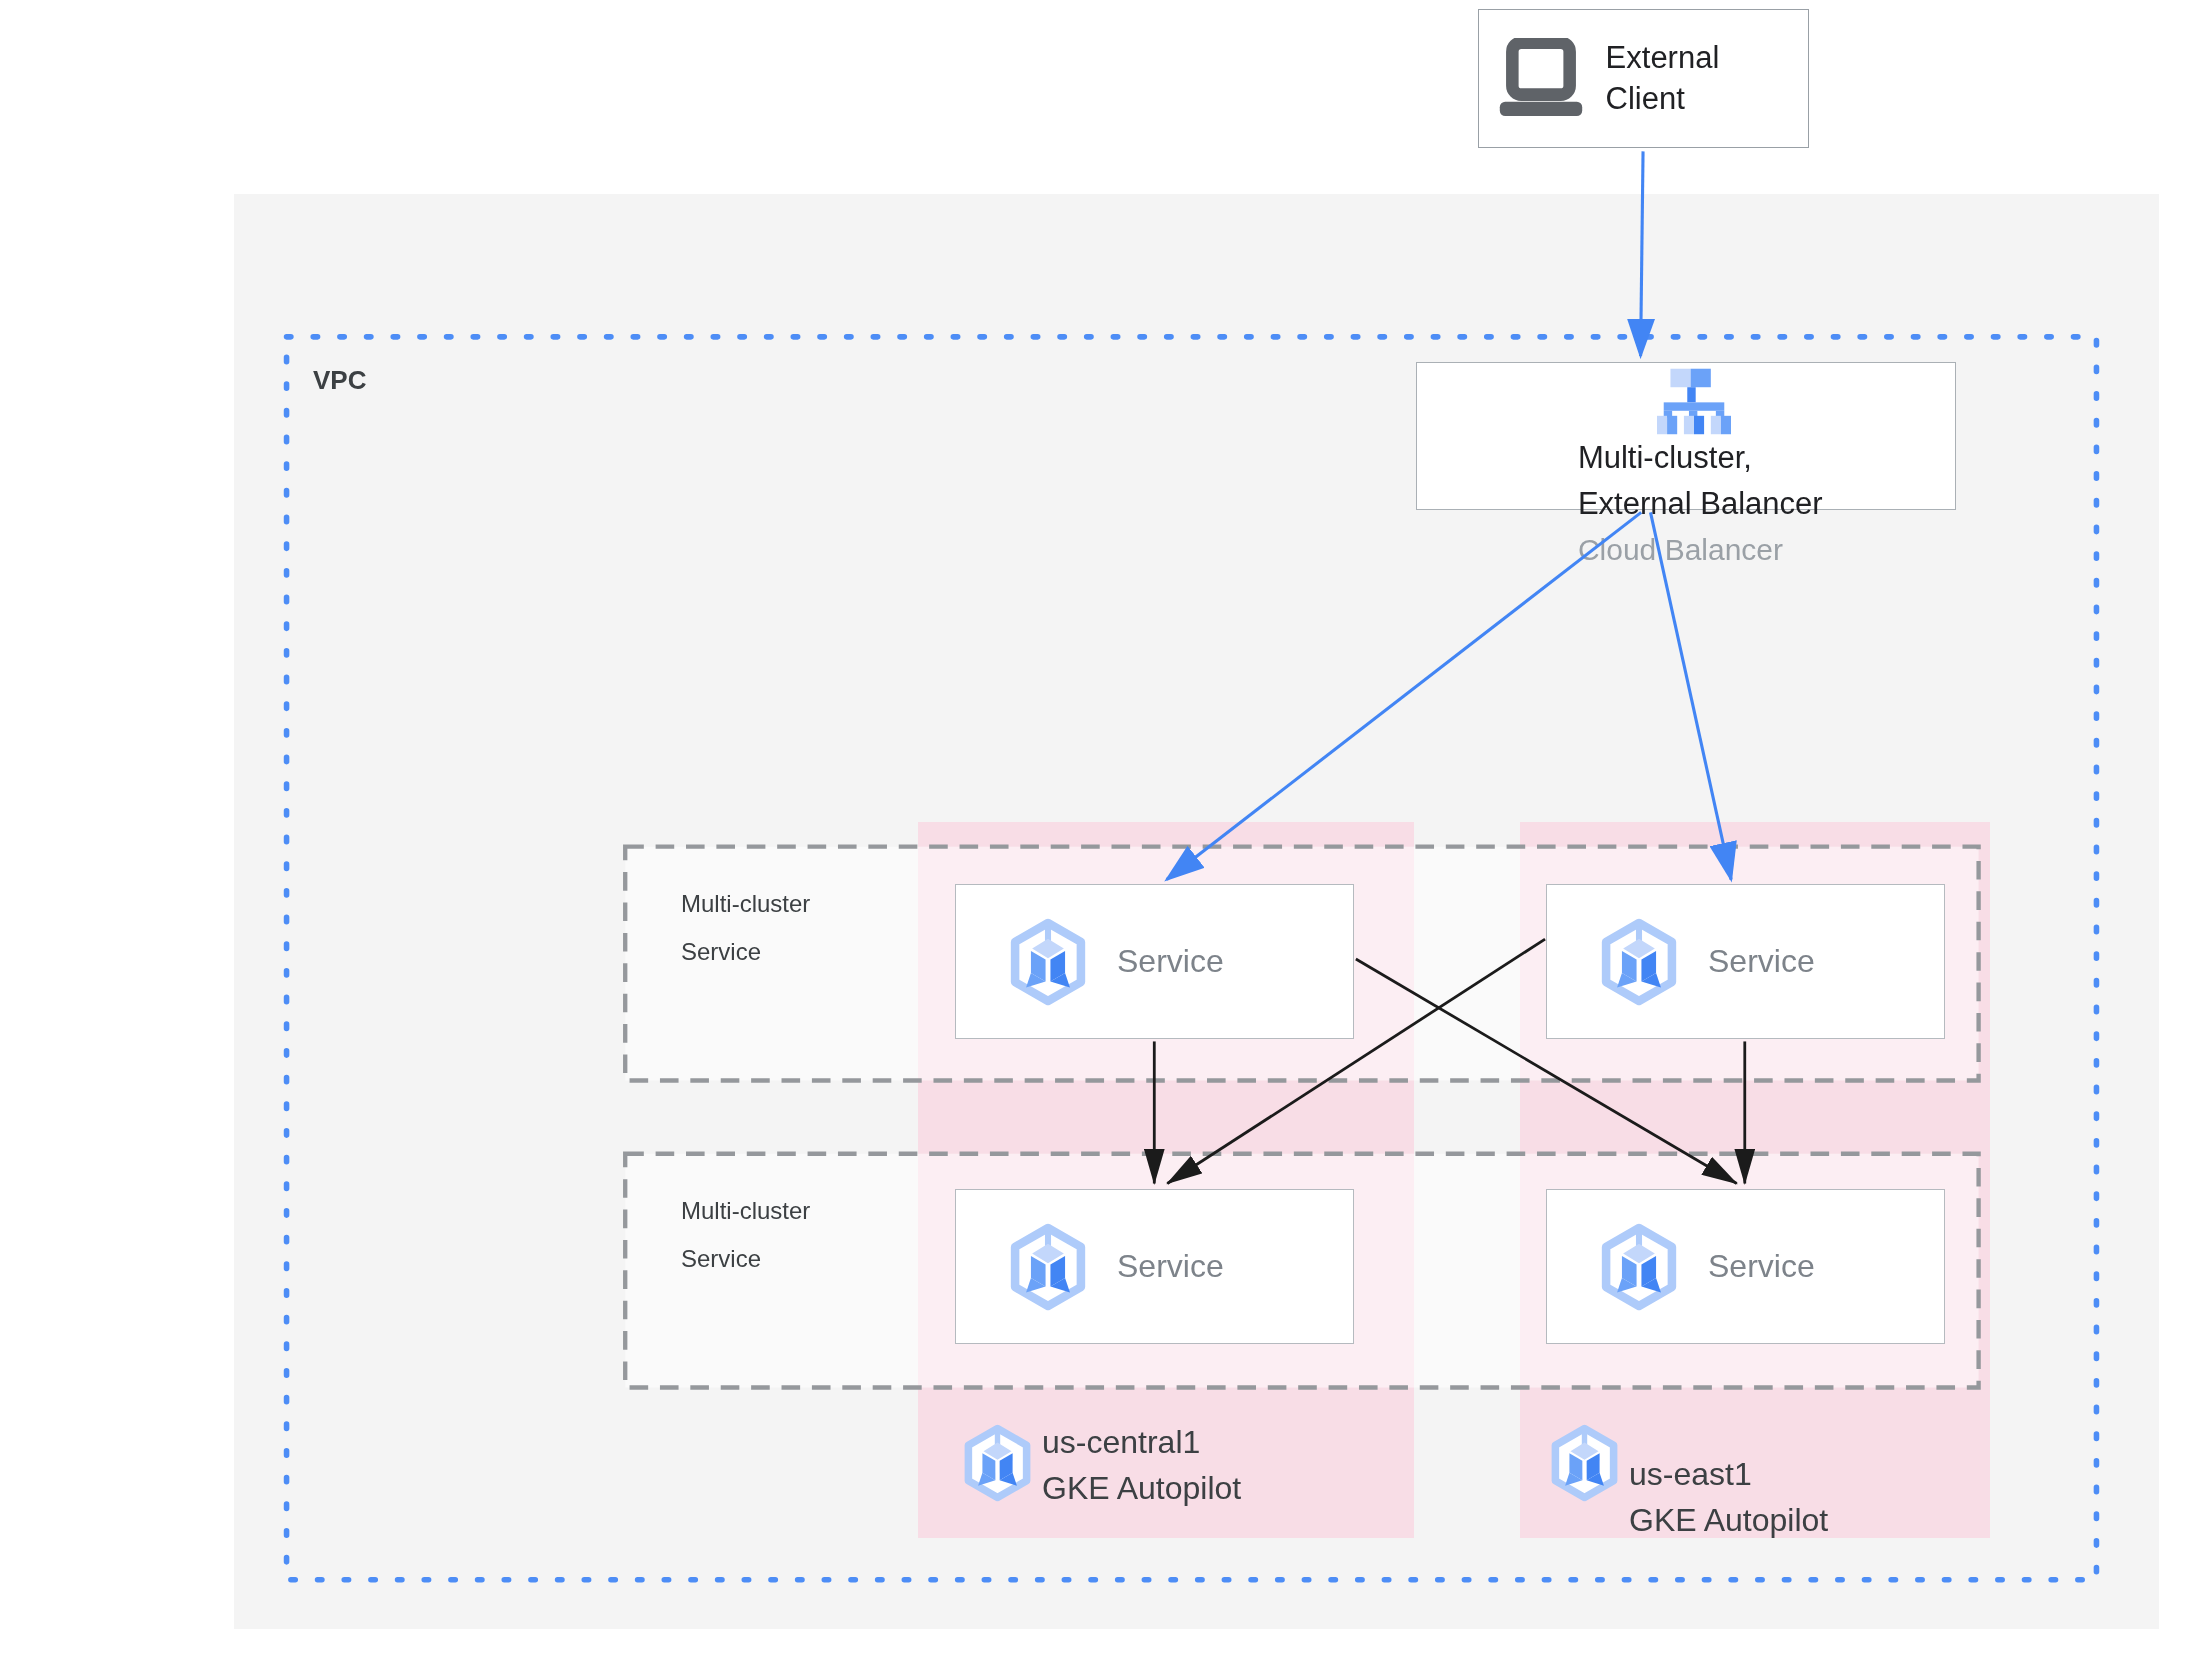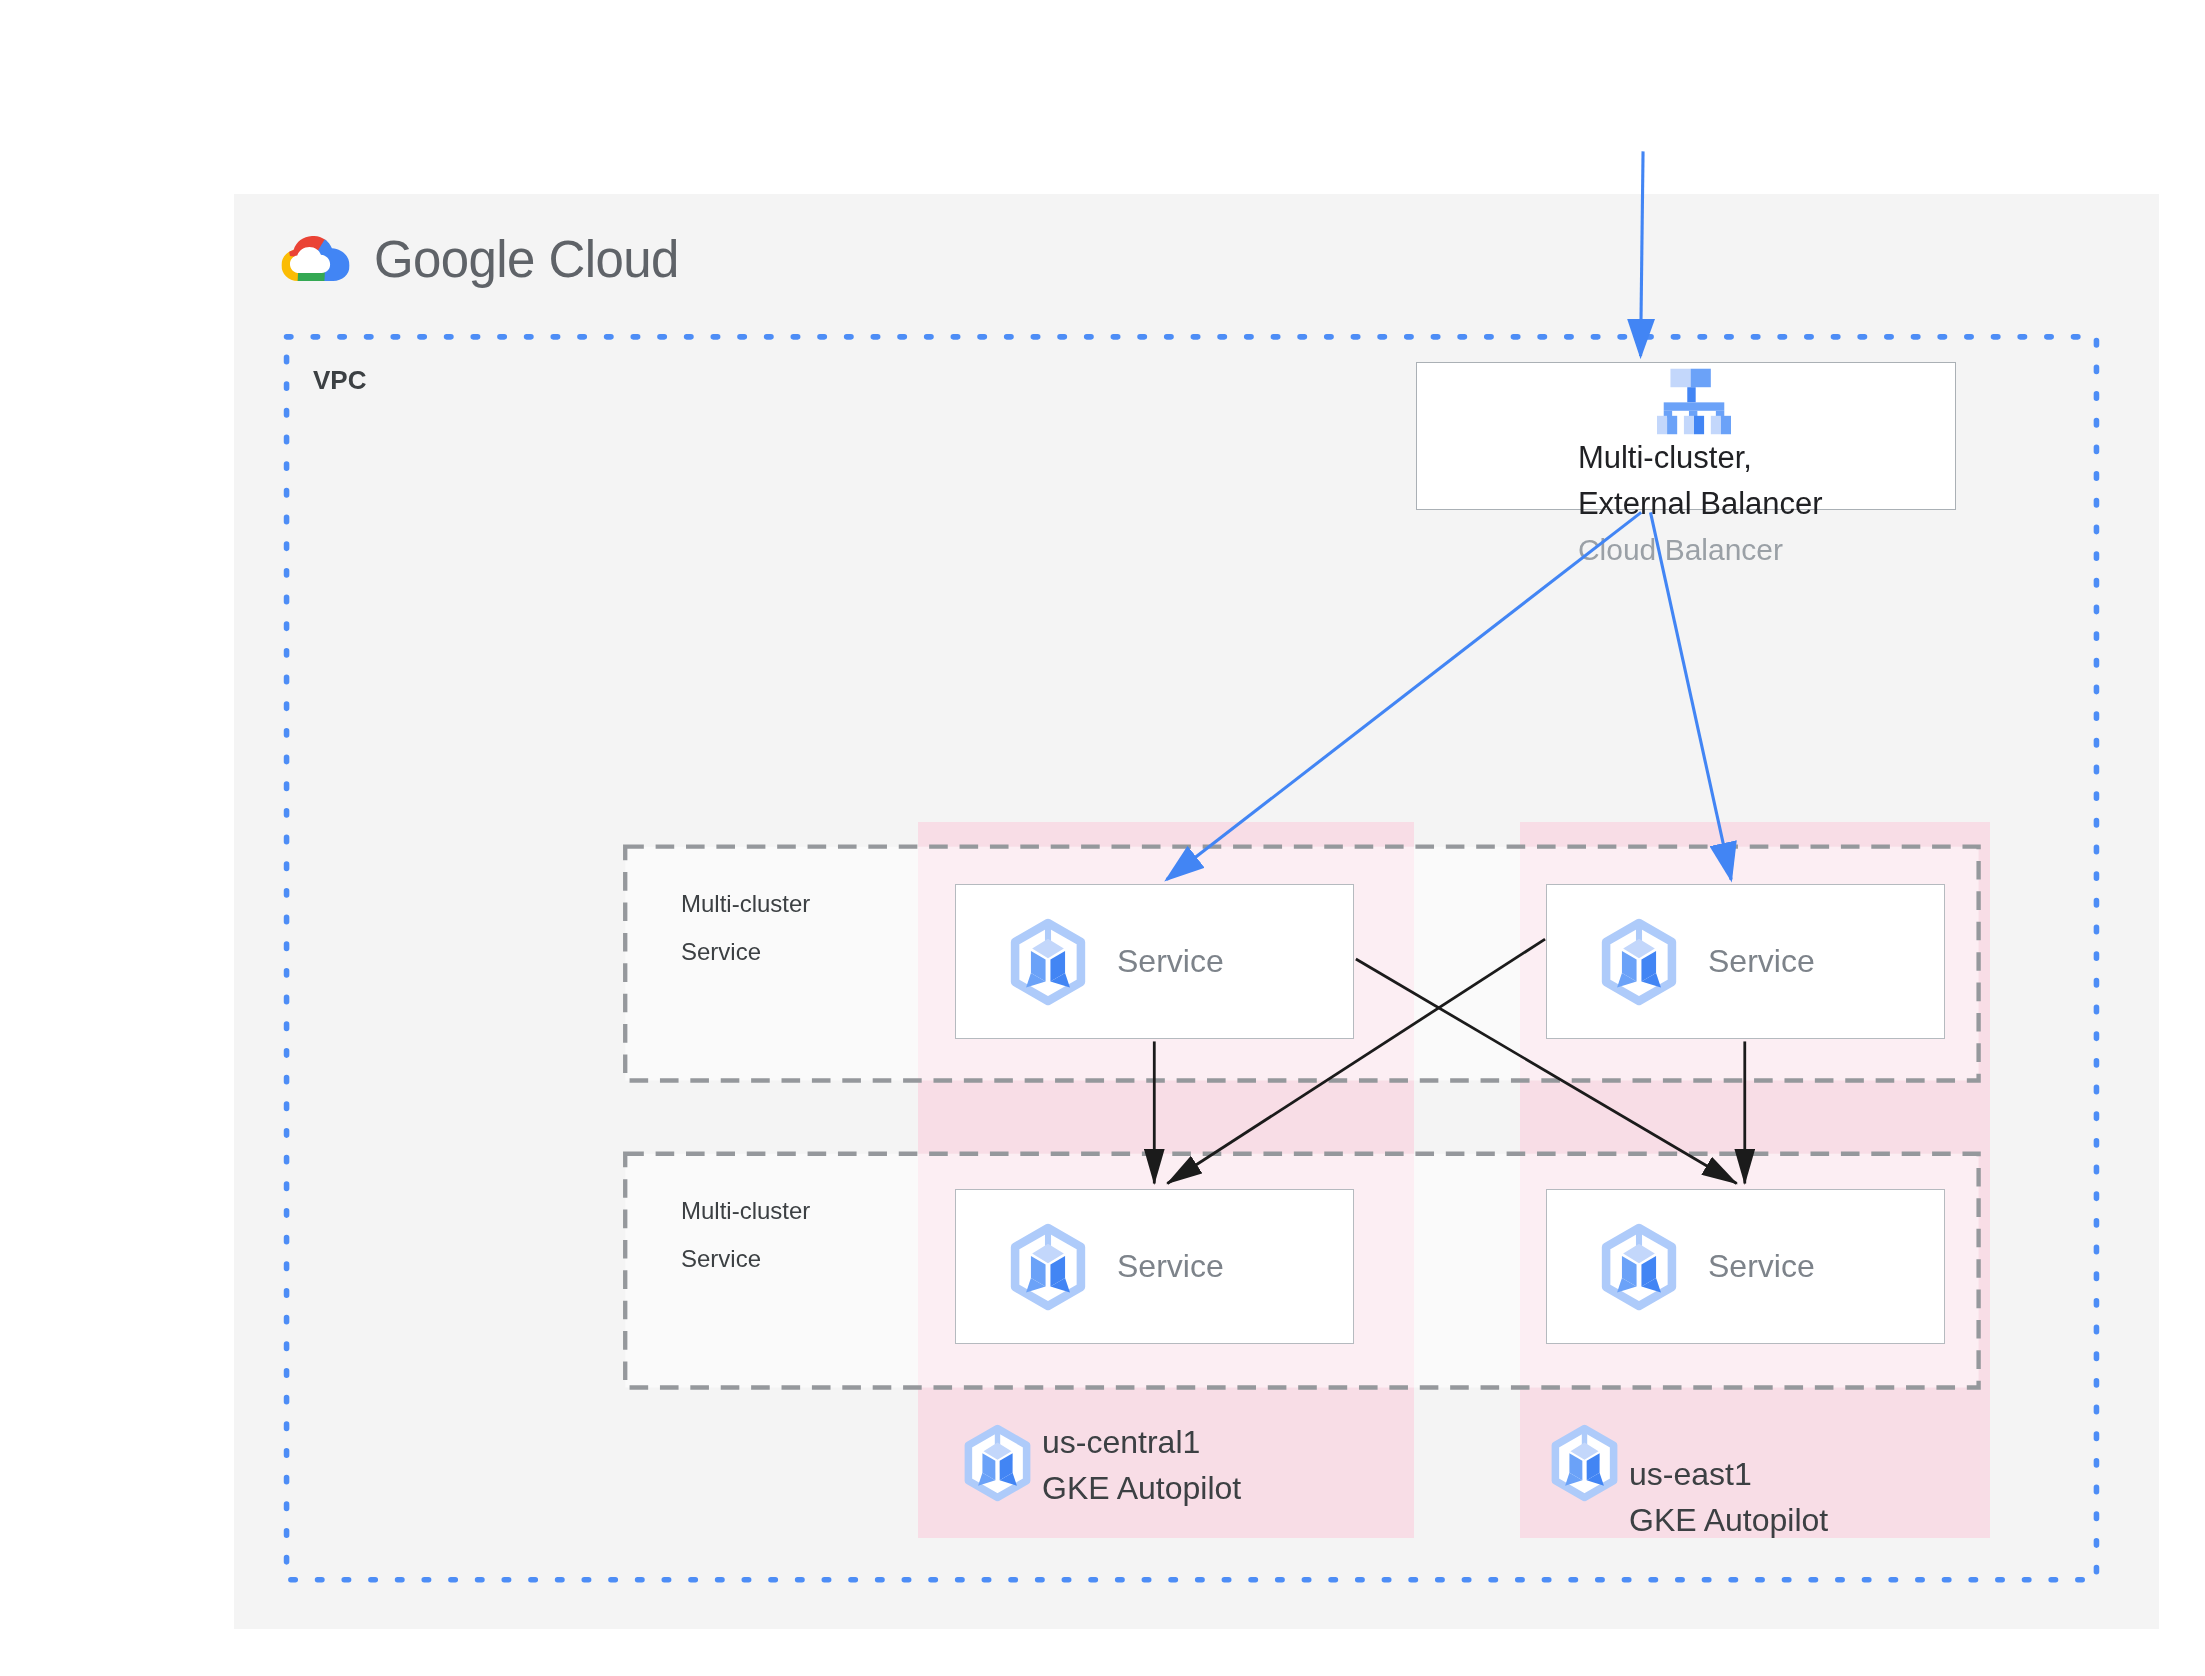--- a/index.html
+++ b/index.html
@@ -91,29 +91,32 @@
 
   <div class="abs pink left"></div>
   <div class="abs pink right"></div>
 
   <svg class="abs layer" viewBox="0 0 3555 2702" width="2205" height="1676">
     <rect x="462" y="543" width="2918" height="2004" fill="none" stroke="#4d8df6" stroke-width="9" stroke-dasharray="7 36" stroke-linecap="round"></rect>
     <rect x="1008" y="1365" width="2182" height="377" fill="rgba(255,255,255,0.5)" stroke="#95989c" stroke-width="7" stroke-dasharray="30 19"></rect>
     <rect x="1008" y="1860" width="2182" height="377" fill="rgba(255,255,255,0.5)" stroke="#95989c" stroke-width="7" stroke-dasharray="30 19"></rect>
   </svg>
 
-  <div class="abs logo-row">
-    <svg class="cloud-icon" viewBox="0 0 118 96" width="73" height="60">
-        <use href="#cloudlogo-sym"></use>
-      </svg>
-    <div class="logo-text">Google Cloud</div>
-  </div>
 
   <div class="abs vpc-label">VPC</div>
 
+  <div class="abs whitebox" id="client-box">
+    <svg class="laptop-icon" viewBox="0 0 138 130" width="86" height="81">
+        <use href="#laptop-sym"></use>
+      </svg>
+    <div class="client-text">
+      <div>External</div>
+      <div>Client</div>
+    </div>
+  </div>
 
   <div class="abs whitebox" id="lb-box">
     <svg class="lb-icon" viewBox="0 0 120 116" width="74" height="72">
         <use href="#lb-sym"></use>
       </svg>
     <div class="lb-text">
       <div>Multi-cluster,</div>
       <div>External Balancer</div>
       <div class="lb-sub">Cloud Balancer</div>
     </div>

